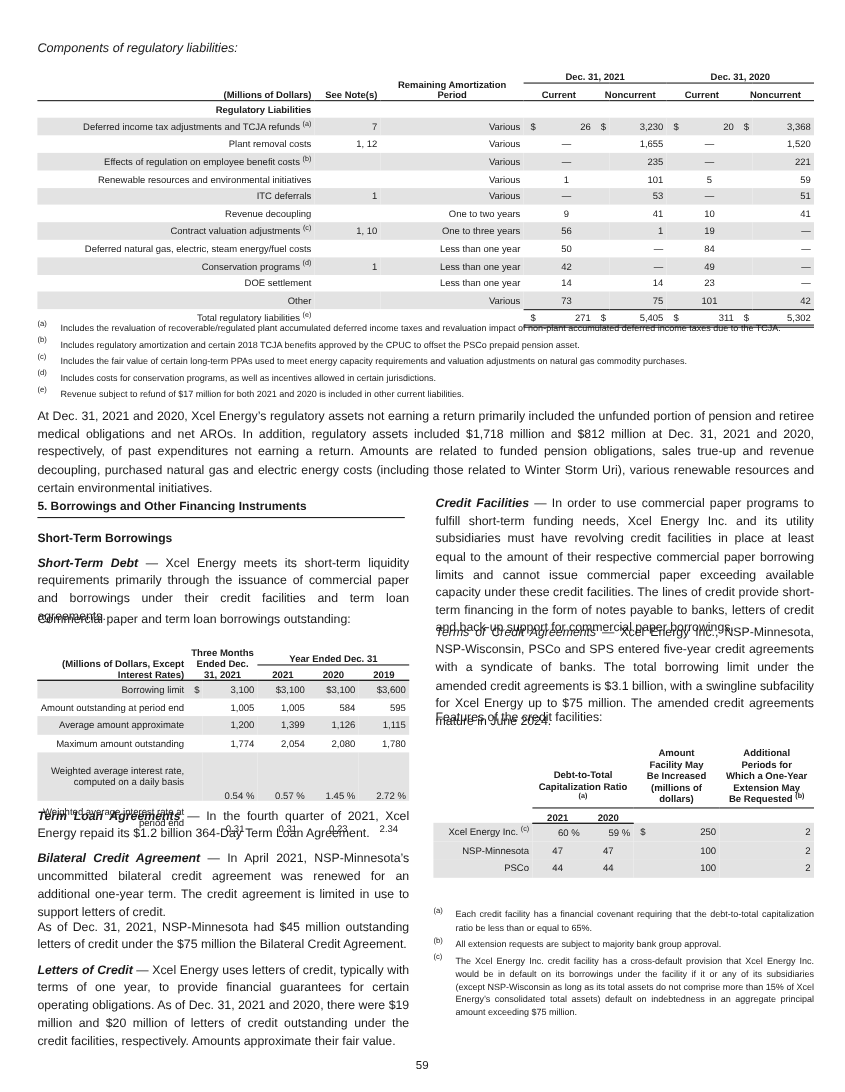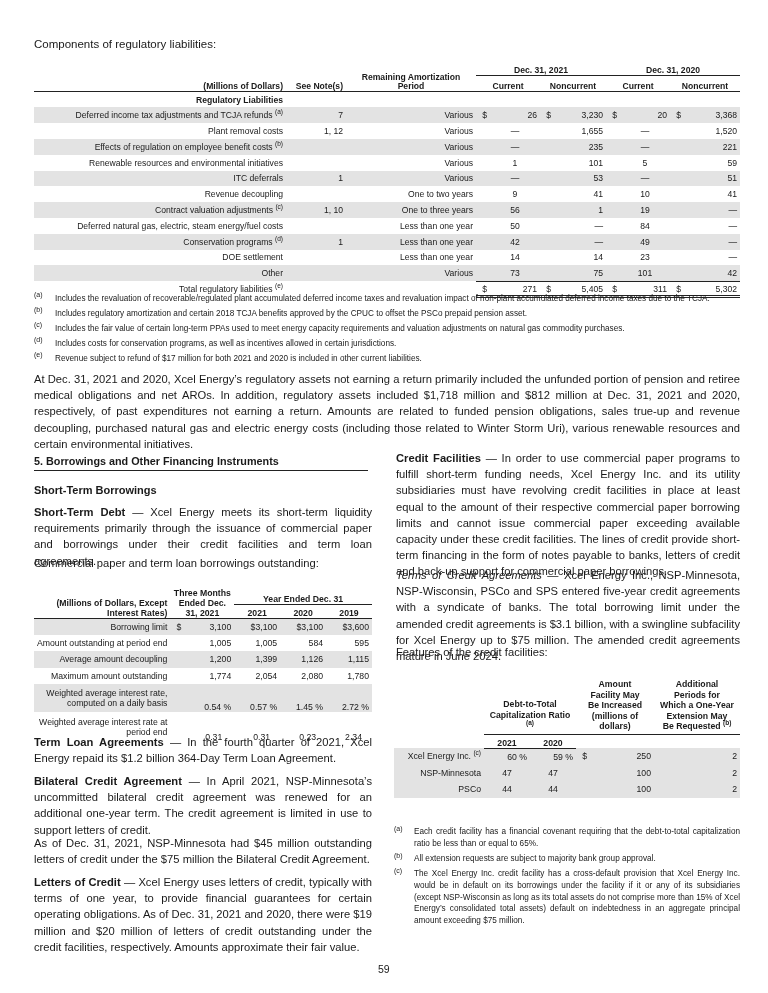--- a/index.html
+++ b/index.html
@@ -3,21 +3,21 @@
 <meta charset="utf-8">
 <style>
   * { box-sizing: border-box; margin: 0; padding: 0; }
   html, body { width: 768px; height: 993px; background: #ffffff; }
   body {
     font-family: "Liberation Sans", sans-serif;
     color: #1a1a1a;
     position: relative;
     overflow: hidden;
   }
-  .abs { position: absolute; }
+  .abs { position: absolute; font-style: italic; }
   .intro { left: 34px; top: 38px; font-size: 11.5px; }
 
   
   table { border-collapse: collapse; }
   .reg { position: absolute; left: 34px; top: 60px; width: 706px; font-size: 8.6px; }
   .reg td, .reg th { padding: 0 3px; height: 15.8px; white-space: nowrap; }
   .reg th { font-weight: bold; font-size: 8.6px; vertical-align: bottom; }
   .shade td { background: #e3e3e3; }
   .r { text-align: right; }
   .l { text-align: right; }
@@ -27,21 +27,21 @@
   sup { font-size: 6.5px; vertical-align: super; line-height: 0; }
 
   .fn { position: absolute; left: 34px; font-size: 8.2px; }
   .fn .k { position: absolute; left: 0; top: -3px; font-size: 7px; }
   .fn .t { position: absolute; left: 21px; white-space: nowrap; text-align: right; }
 
   .para { position: absolute; font-size: 11.2px; line-height: 16.2px; text-align: justify; }
 
   .sec-title { position: absolute; left: 34px; top: 455px; width: 334px; font-size: 10.8px; font-weight: bold; border-bottom: 1.5px solid #222; padding-bottom: 3px; }
   .sub-title { position: absolute; left: 34px; top: 484px; font-size: 11px; font-weight: bold; }
-  .bi { font-weight: bold; }
+  .bi { font-weight: bold; font-style: italic; }
   .it { font-style: italic; }
 
   .cp { position: absolute; left: 34px; top: 582px; width: 338px; font-size: 8.7px; }
   .cp td, .cp th { padding: 0 3px; white-space: nowrap; }
   .cp th { font-weight: bold; vertical-align: bottom; }
   .cp tbody td { height: 16.5px; }
 
   .cf { position: absolute; left: 394px; top: 672px; width: 346px; font-size: 8.7px; }
   .cf td, .cf th { padding: 0 3px; white-space: nowrap; }
   .cf th { font-weight: bold; vertical-align: bottom; }
@@ -313,37 +313,37 @@
     </tr>
     <tr>
       <td class="l">Amount outstanding at period end</td>
       <td></td>
       <td class="r">1,005</td>
       <td class="r">1,005</td>
       <td class="r">584</td>
       <td class="r">595</td>
     </tr>
     <tr class="shade">
-      <td class="l">Average amount decoupling</td>
+      <td class="l">Average amount approximate</td>
       <td></td>
       <td class="r">1,200</td>
       <td class="r">1,399</td>
       <td class="r">1,126</td>
       <td class="r">1,115</td>
     </tr>
     <tr>
       <td class="l">Maximum amount outstanding</td>
       <td></td>
       <td class="r">1,774</td>
       <td class="r">2,054</td>
       <td class="r">2,080</td>
       <td class="r">1,780</td>
     </tr>
     <tr class="shade">
-      <td class="l" style="white-space:normal;line-height:10.5px;height:28px">Weighted average interest rate, computed on a daily basis</td>
+      <td class="l" style="white-space:normal;line-height:10.5px;height:44px">Weighted average interest rate, computed on a daily basis</td>
       <td></td>
       <td class="r" style="vertical-align:bottom">0.54 %</td>
       <td class="r" style="vertical-align:bottom">0.57 %</td>
       <td class="r" style="vertical-align:bottom">1.45 %</td>
       <td class="r" style="vertical-align:bottom">2.72 %</td>
     </tr>
     <tr>
       <td class="l" style="white-space:normal;line-height:10.5px;height:30px">Weighted average interest rate at period end</td>
       <td></td>
       <td class="r" style="vertical-align:bottom;padding-right:12px">0.31</td>

